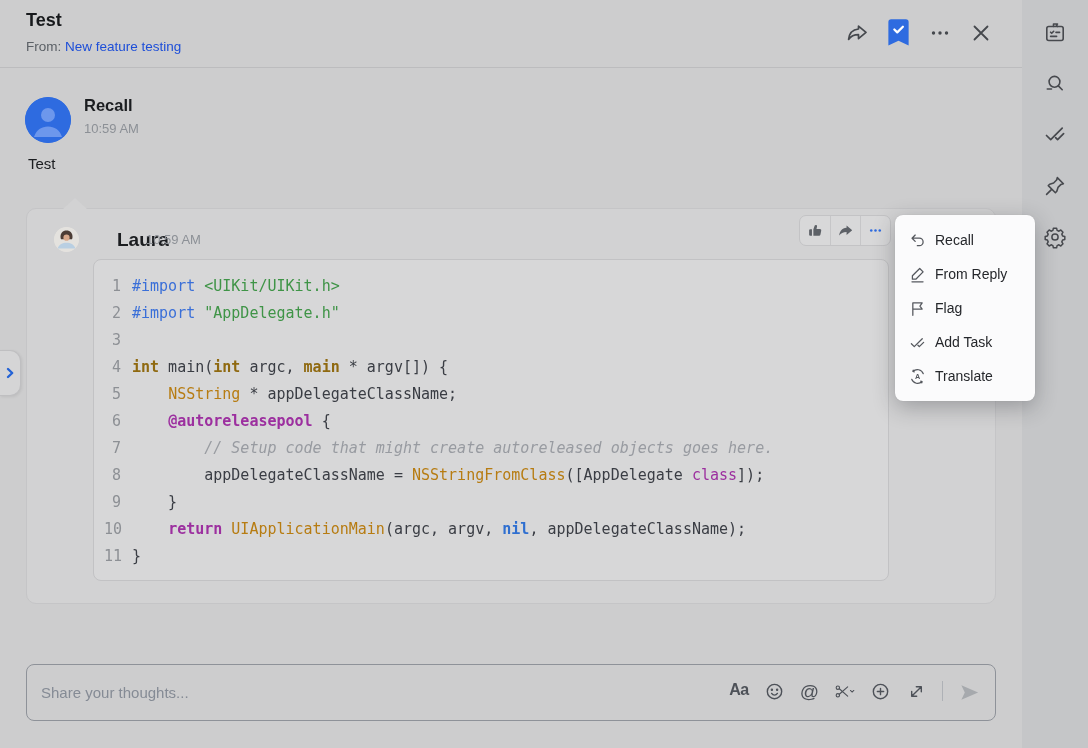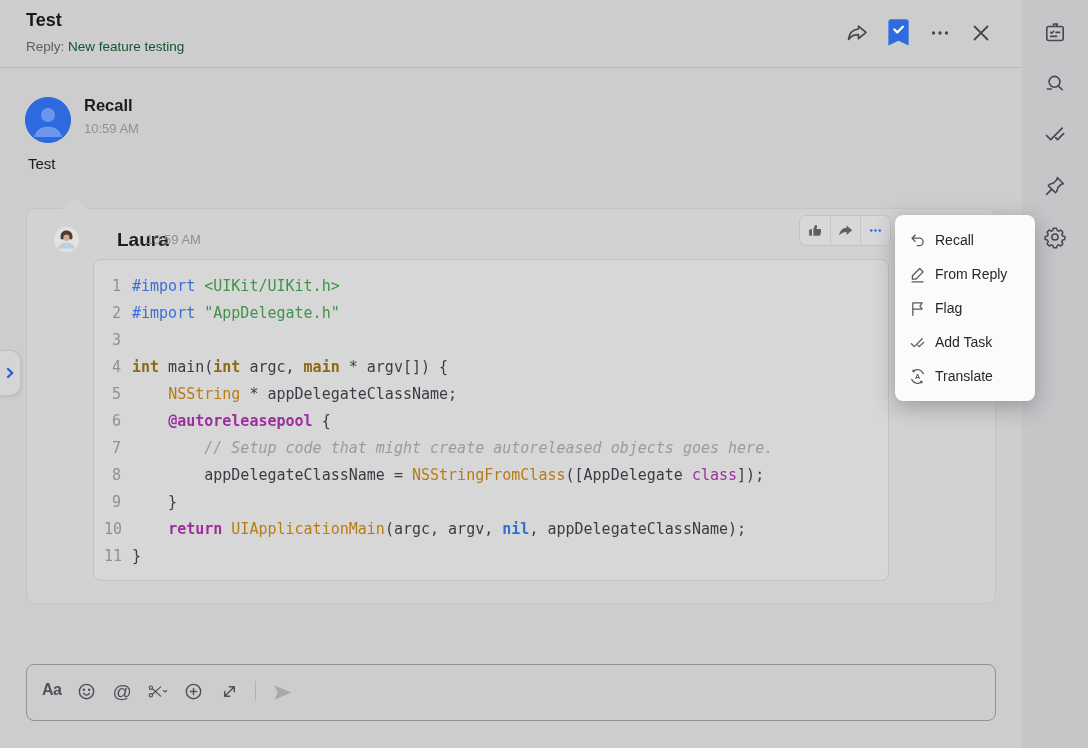--- a/index.html
+++ b/index.html
@@ -9,21 +9,21 @@
 
   
   .rightbar { position:absolute; right:0; top:0; width:66px; height:748px; background:#c5c6c8; }
   .rb-icon { position:absolute; left:21px; width:24px; height:24px; color:#47494e; cursor:pointer; }
   .rb-icon svg { width:24px; height:24px; display:block; }
 
   
   .header { position:absolute; left:0; top:0; width:1022px; height:68px; border-bottom:1px solid #bcbcbe; }
   .title { position:absolute; left:26px; top:10px; font-size:18px; font-weight:700; color:#17191c; }
   .from-row { position:absolute; left:26px; top:39px; font-size:13.5px; color:#5b6066; }
-  .from-link { color:#14532d; cursor:pointer; }
+  .from-link { color:#1d4ed8; cursor:pointer; }
   .h-icon { position:absolute; top:21px; width:24px; height:24px; color:#45484d; cursor:pointer; }
   .h-icon svg { width:24px; height:24px; display:block; }
   .bookmark-btn { position:absolute; left:885px; top:18px; width:27px; height:30px; cursor:pointer; }
 
   
   .avatar-lg { position:absolute; left:25px; top:97px; width:46px; height:46px; border-radius:50%; overflow:hidden; background:#2e6be0; }
   .root-name { position:absolute; left:84px; top:96px; font-size:16.5px; font-weight:700; color:#1b1d20; }
   .root-time { position:absolute; left:84px; top:121px; font-size:13px; color:#8c9096; }
   .root-msg  { position:absolute; left:28px; top:155px; font-size:15px; color:#1b1d20; }
 
@@ -78,21 +78,21 @@
   .left-tab svg { width:12px; height:12px; color:#2463d6; }
 </style>
 </head>
 <body>
 
 <div class="stage">
 
   <div class="header">
     <div class="title">Test</div>
     <div class="from-row">
-      <span>Reply:</span>
+      <span>From:</span>
       <span class="from-link">New feature testing</span>
     </div>
 
     <div class="h-icon" style="left:845px">
       <svg viewBox="0 0 24 24" fill="none" stroke="currentColor" stroke-width="1.7" stroke-linejoin="round" stroke-linecap="round">
           <path d="M13.5 5.2 21 11.4l-7.5 6.2v-3.9c-4.7 0-7.7 1.6-9.9 4.7.5-5.7 3.6-9.7 9.9-10.4V5.2z"></path>
         </svg>
     </div>
     <div class="bookmark-btn">
       <svg viewBox="0 0 24 26" fill="none">
@@ -217,20 +217,21 @@
             <path d="M16.8 6.7A7.4 7.4 0 0 0 4.6 4.1M4.9 2.5l-.3 1.6 1.6.4"></path>
             <path d="M3.2 13.3a7.4 7.4 0 0 0 12.2 2.6M15.1 17.5l.3-1.6-1.6-.4"></path>
             <text x="10" y="13" text-anchor="middle" font-size="8.5" font-family="Liberation Sans, sans-serif" fill="currentColor" stroke="none" font-weight="bold">A</text>
           </svg>
         </span>
       <span>Translate</span>
     </div>
   </div>
 
   <div class="composer">
+    <input type="text" placeholder="Share your thoughts..." style="">
     <div class="cp-icons">
       <div class="cp-btn cp-txt">Aa</div>
       <div class="cp-btn">
         <svg viewBox="0 0 24 24" fill="none" stroke="currentColor" stroke-width="1.6" stroke-linecap="round">
             <circle cx="12" cy="12" r="8.2"></circle>
             <circle cx="9" cy="10" r="0.6" fill="currentColor"></circle>
             <circle cx="15" cy="10" r="0.6" fill="currentColor"></circle>
             <path d="M8.7 14.2c.8 1.2 1.9 1.9 3.3 1.9s2.5-.7 3.3-1.9"></path>
           </svg>
       </div>

